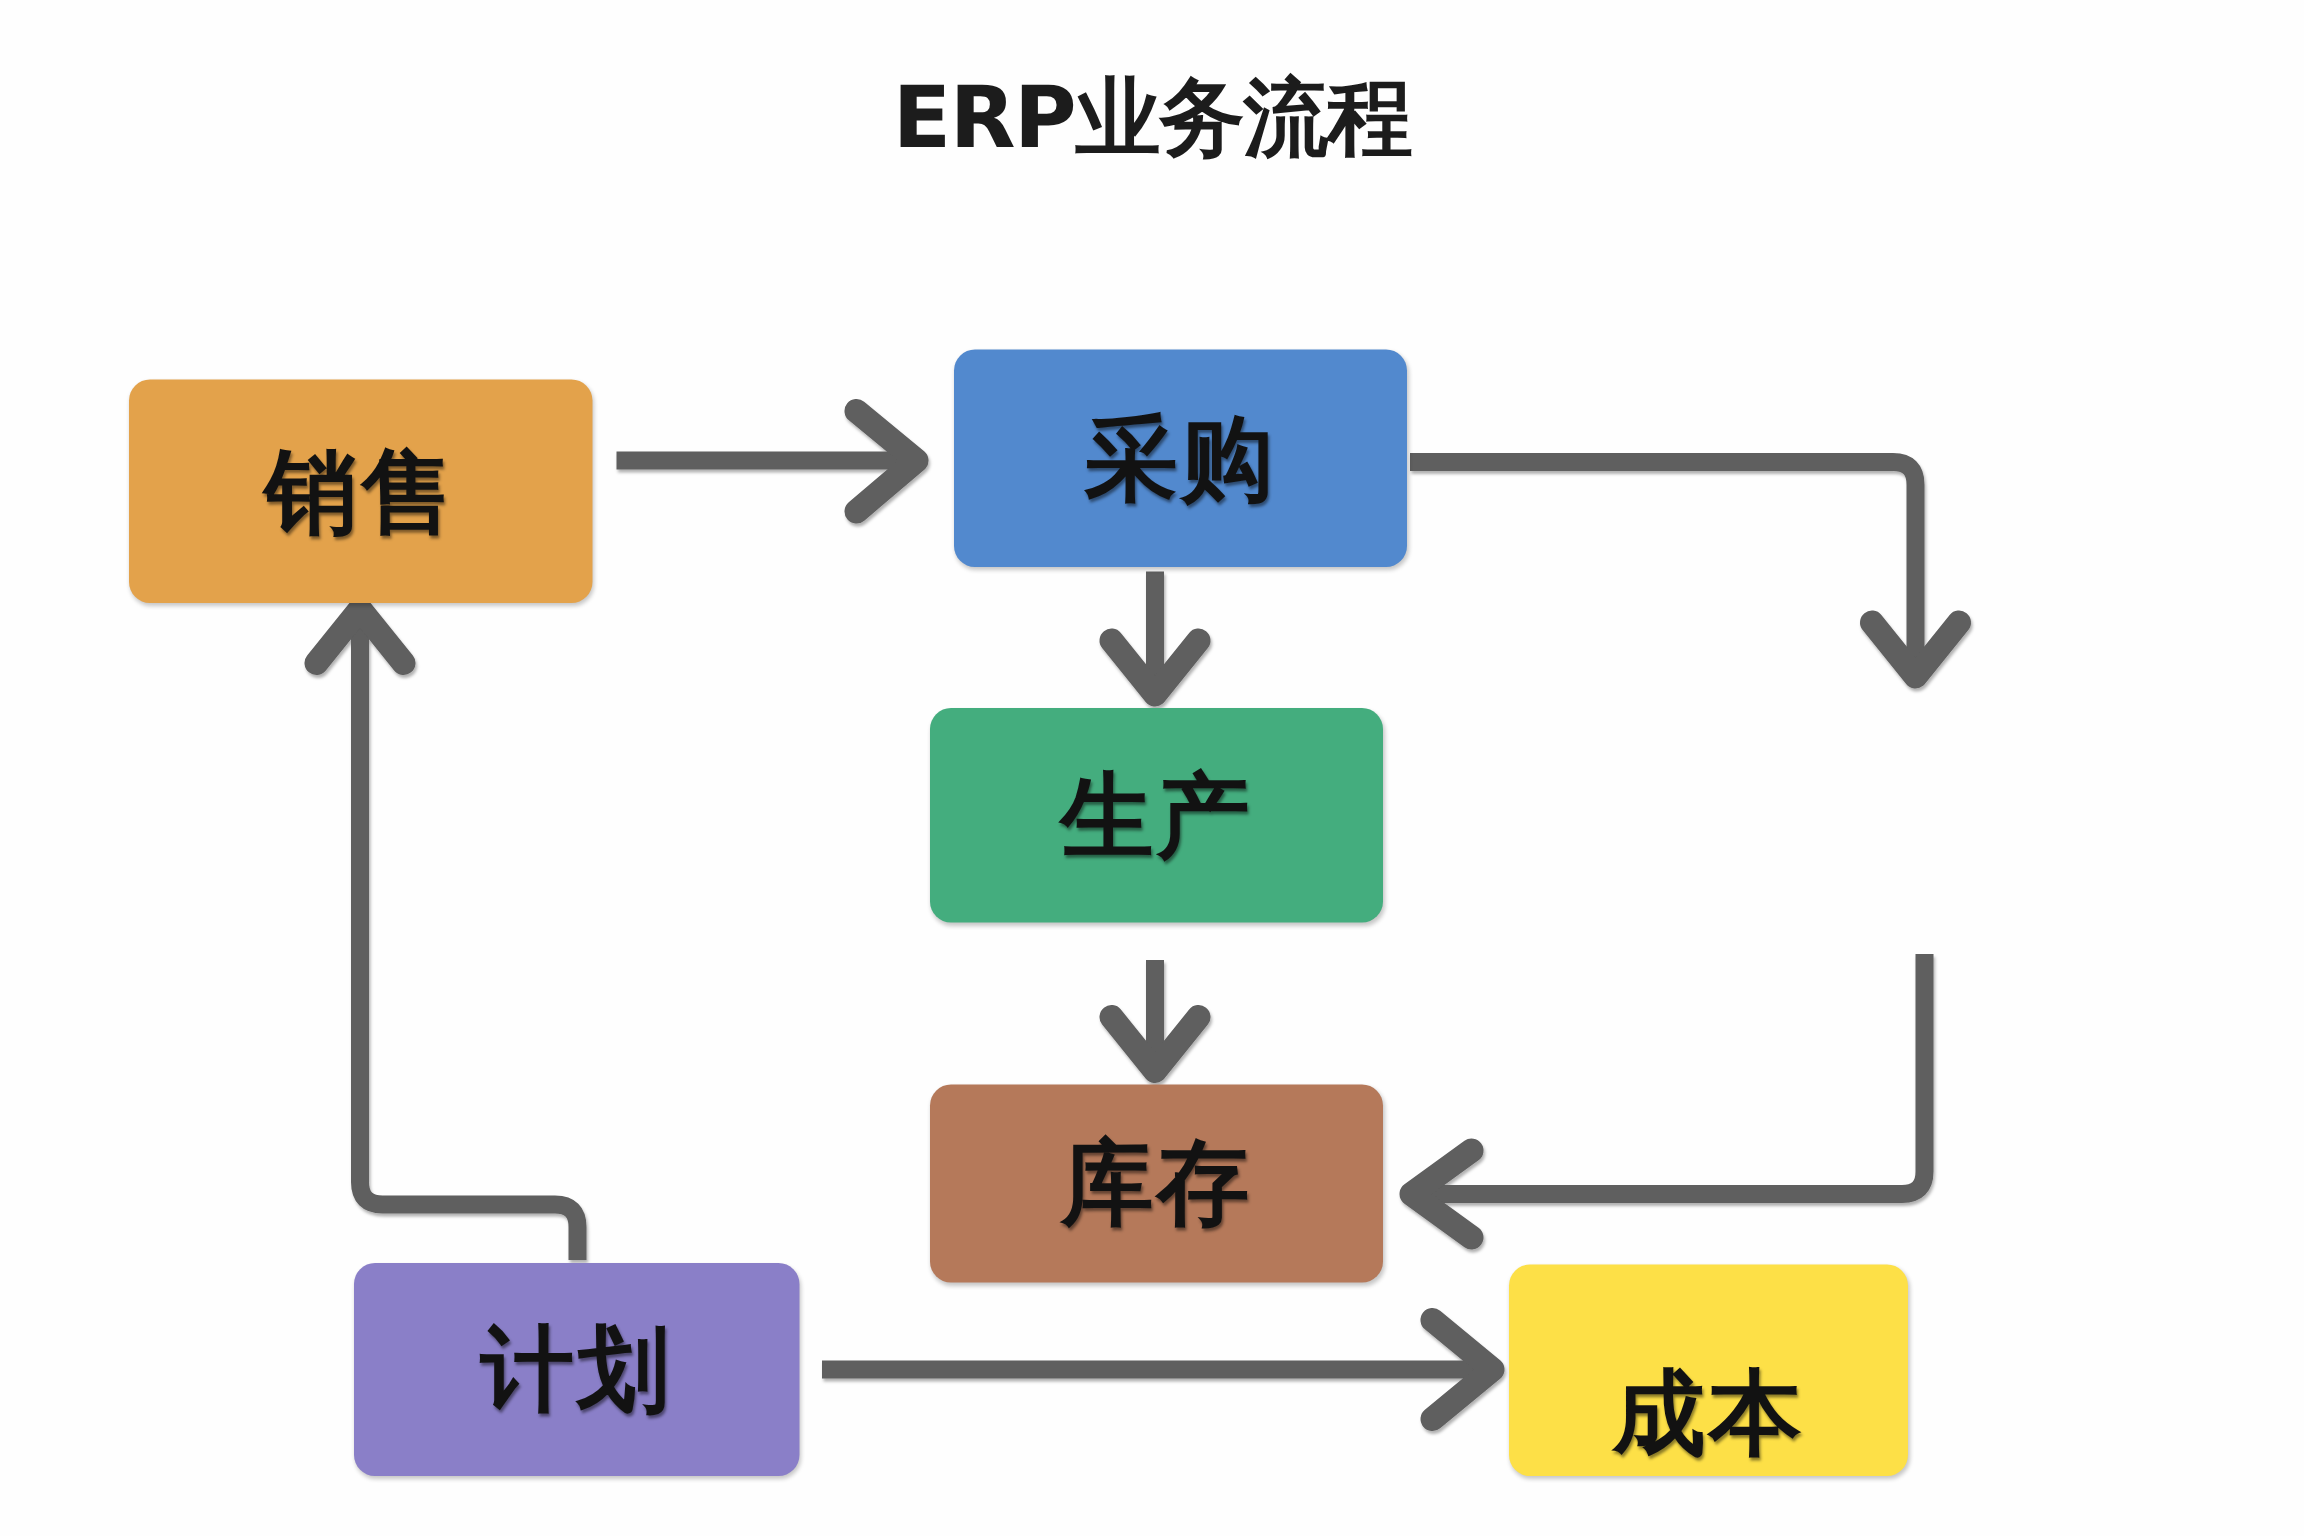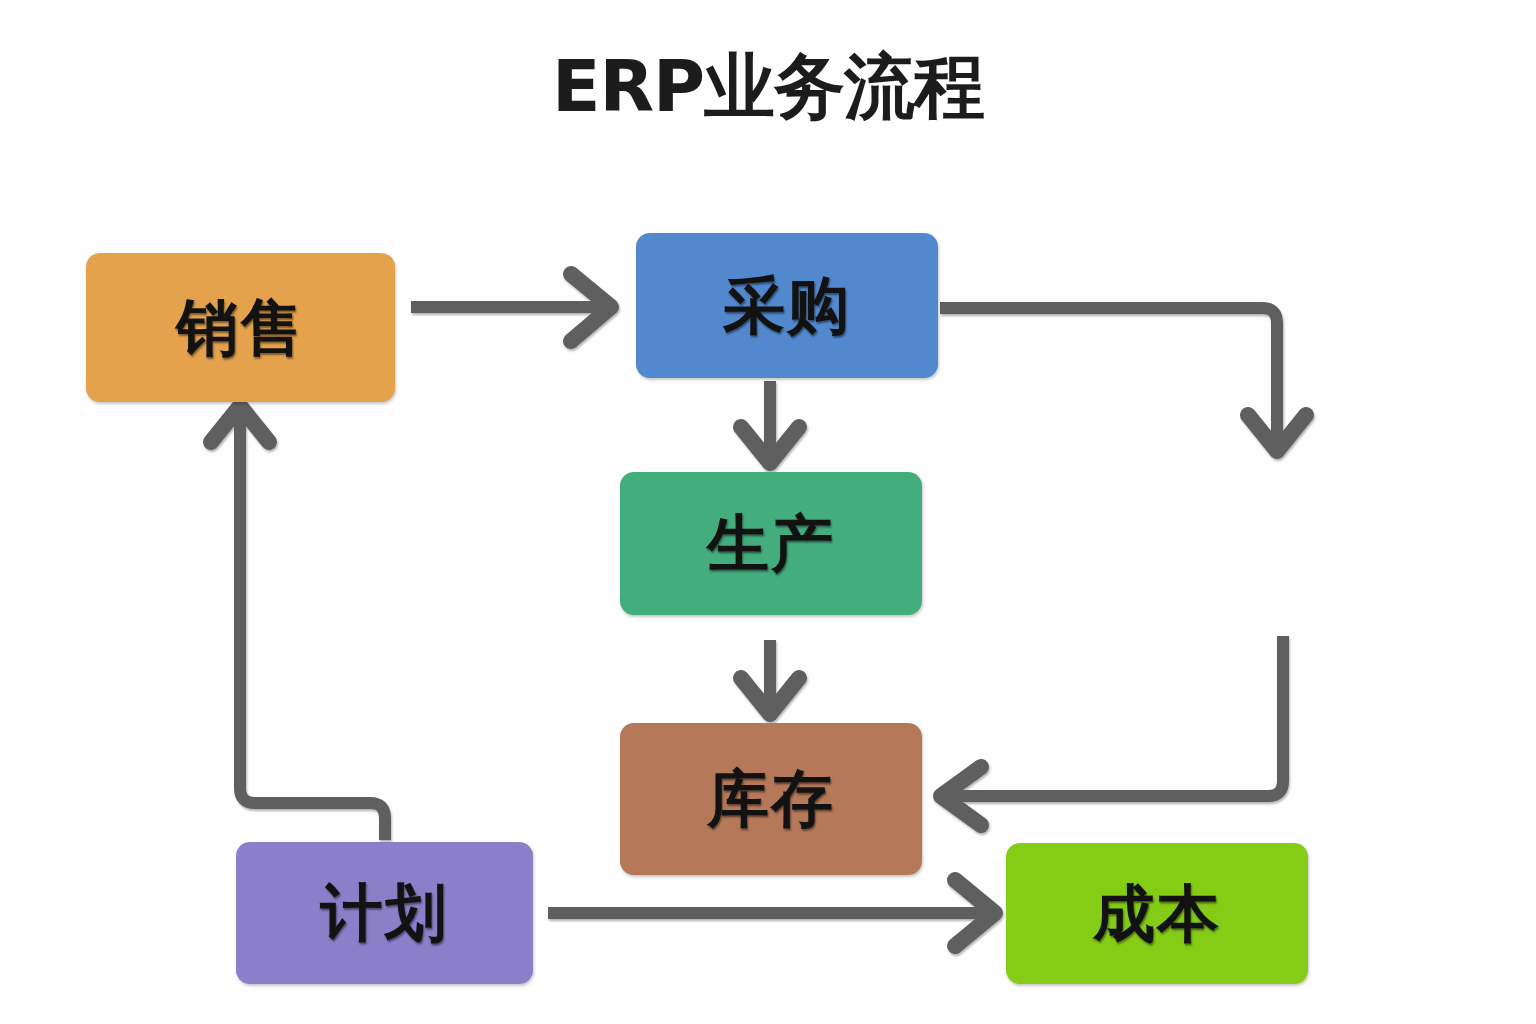--- a/index.html
+++ b/index.html
@@ -16,21 +16,21 @@
     height: 1024px;
     background: #fefefe;
     overflow: hidden;
   }
   #diagram-title {
     position: absolute;
     left: 0;
     top: 48px;
     width: 1536px;
     text-align: center;
-    font-size: 71px;
+    font-size: 57px;
     font-weight: bold;
     color: #1c1c1c;
     letter-spacing: -1px;
     line-height: 1.1;
     white-space: nowrap;
     font-family: "DejaVu Sans", "Liberation Sans", sans-serif;
   }
   .node {
     position: absolute;
     display: flex;
@@ -118,25 +118,25 @@
 
   <div class="node" style="left:636px; top:233px; width:302px; height:145px; background:#5289CE;">
     <span class="node-label">采购</span>
   </div>
 
   <div class="node" style="left:620px; top:472px; width:302px; height:143px; background:#44AD7E;">
     <span class="node-label">生产</span>
   </div>
 
 
-  <div class="node" style="left:620px; top:723px; width:302px; height:152px; background:#B5795A;">
+  <div class="node" style="left:620px; top:723px; width:302px; height:132px; background:#B5795A;">
     <span class="node-label">库存</span>
   </div>
 
   <div class="node" style="left:236px; top:842px; width:297px; height:142px; background:#8A7FC8;">
     <span class="node-label">计划</span>
   </div>
 
-  <div class="node" style="left:1006px; top:843px; width:302px; height:141px; background:#84cc16;">
+  <div class="node" style="left:1006px; top:843px; width:266px; height:141px; background:#fde047;align-items:flex-end;">
     <span class="node-label">成本</span>
   </div>
 
 </div>
 
 </body></html>

